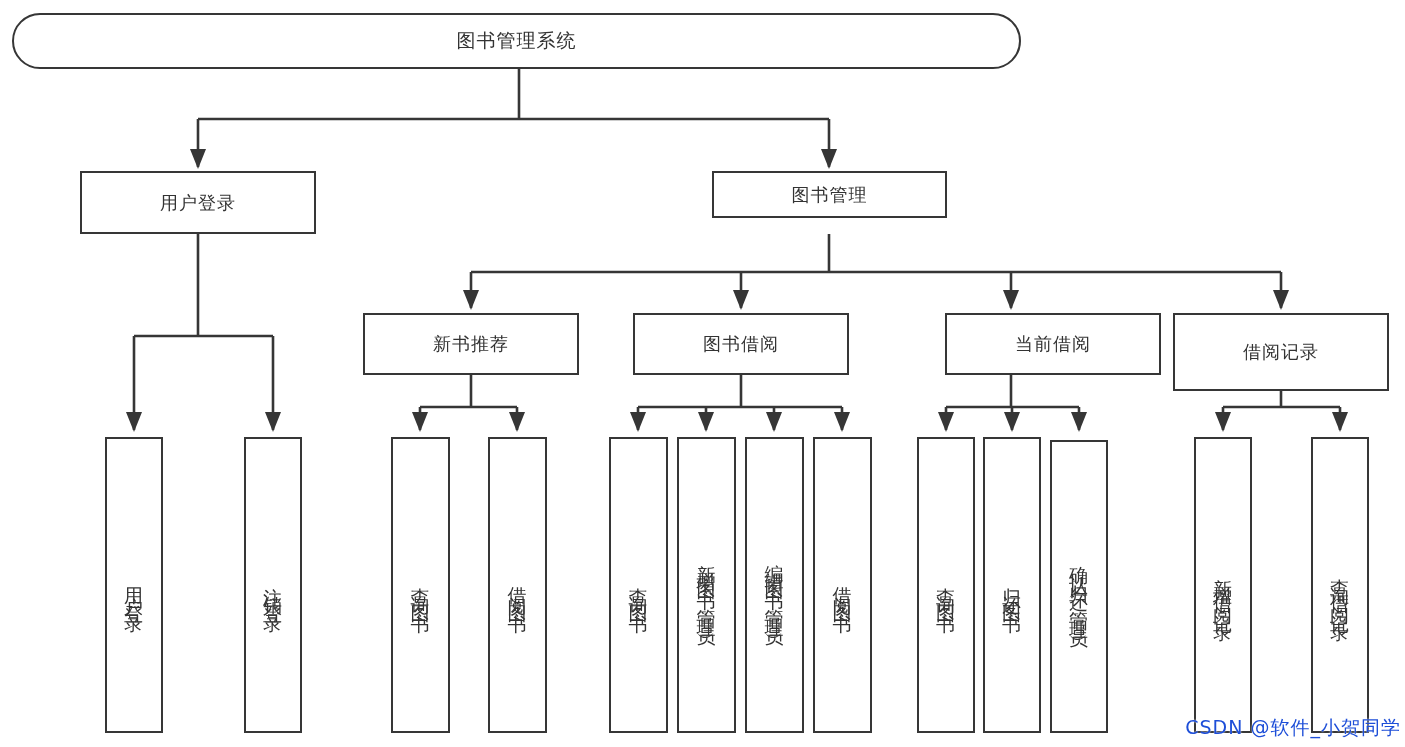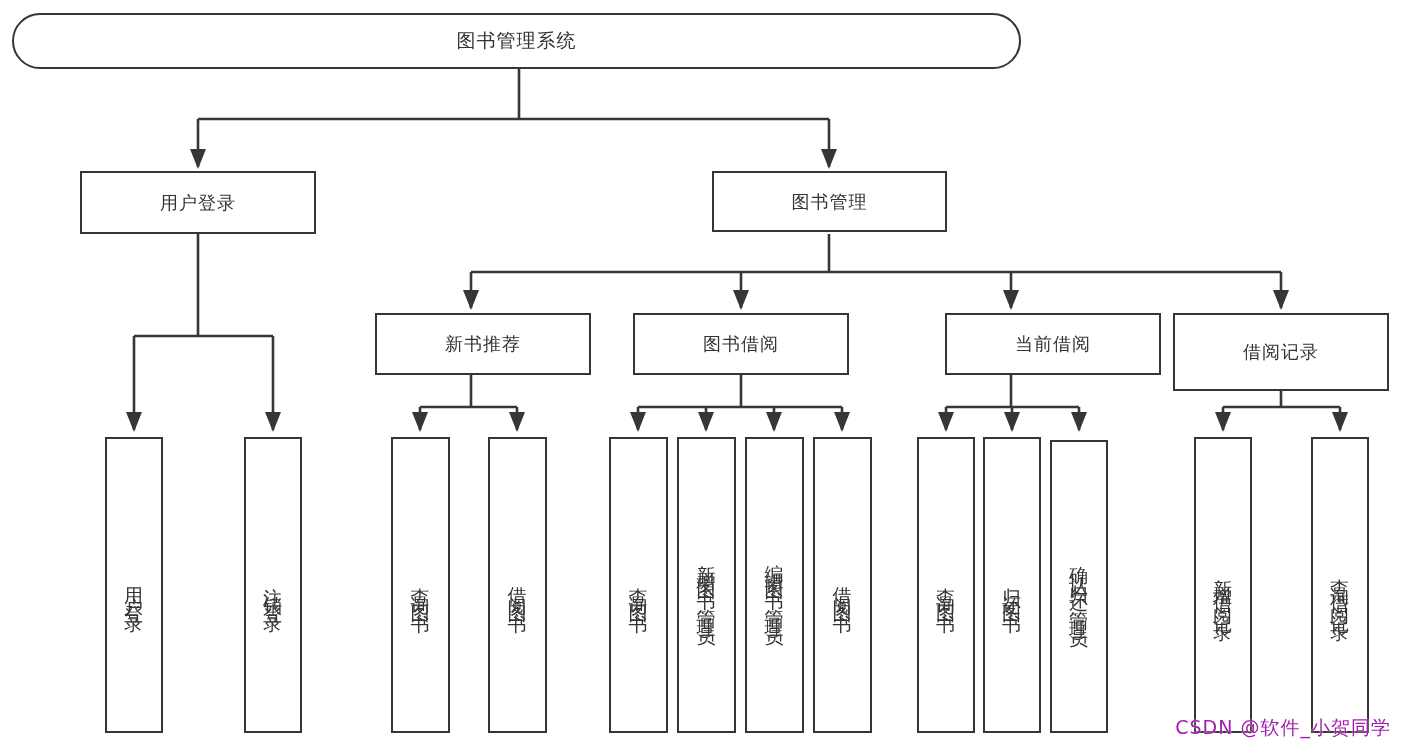--- a/index.html
+++ b/index.html
@@ -44,24 +44,24 @@
     writing-mode: vertical-rl;
     text-orientation: mixed;
     font-size: 19px;
     letter-spacing: 9px;
     line-height: 1;
     margin-bottom: -9px; 
     white-space: nowrap;
   }
   .watermark {
     position: absolute;
-    right: 14px;
+    right: 4px;
     bottom: 6px;
     font-size: 19px;
-    color: #a21caf;
+    color: #1d4ed8;
     letter-spacing: 1px;
     text-shadow: 0 0 2px #ffffff;
     z-index: 5;
   }
 </style>
 </head>
 <body>
 
 <div class="canvas">
 
@@ -102,23 +102,23 @@
     <path d="M1079 407 V430" marker-end="url(#arrow)"></path>
 
     <path d="M1281 375 V407 M1223 407 H1340"></path>
     <path d="M1223 407 V430" marker-end="url(#arrow)"></path>
     <path d="M1340 407 V430" marker-end="url(#arrow)"></path>
   </svg>
 
   <div class="node h root" style="left:12px; top:13px; width:1009px; height:56px;border-radius:28px;">图书管理系统</div>
 
   <div class="node h" style="left:80px; top:171px; width:236px; height:63px;">用户登录</div>
-  <div class="node h" style="left:712px; top:171px; width:235px; height:61px;">图书管理</div>
+  <div class="node h" style="left:712px; top:171px; width:235px; height:47px;">图书管理</div>
 
-  <div class="node h" style="left:375px; top:313px; width:216px; height:62px;">新书推荐</div>
+  <div class="node h" style="left:363px; top:313px; width:216px; height:62px;">新书推荐</div>
   <div class="node h" style="left:633px; top:313px; width:216px; height:62px;">图书借阅</div>
   <div class="node h" style="left:903px; top:313px; width:216px; height:62px;margin-left:42px;">当前借阅</div>
   <div class="node h" style="left:1173px; top:313px; width:216px; height:78px;">借阅记录</div>
 
   <div class="node v" style="left:105px; top:437px; width:58px; height:296px;">
     <span>用户登录</span>
   </div>
   <div class="node v" style="left:244px; top:437px; width:58px; height:296px;">
     <span>注销登录</span>
   </div>

